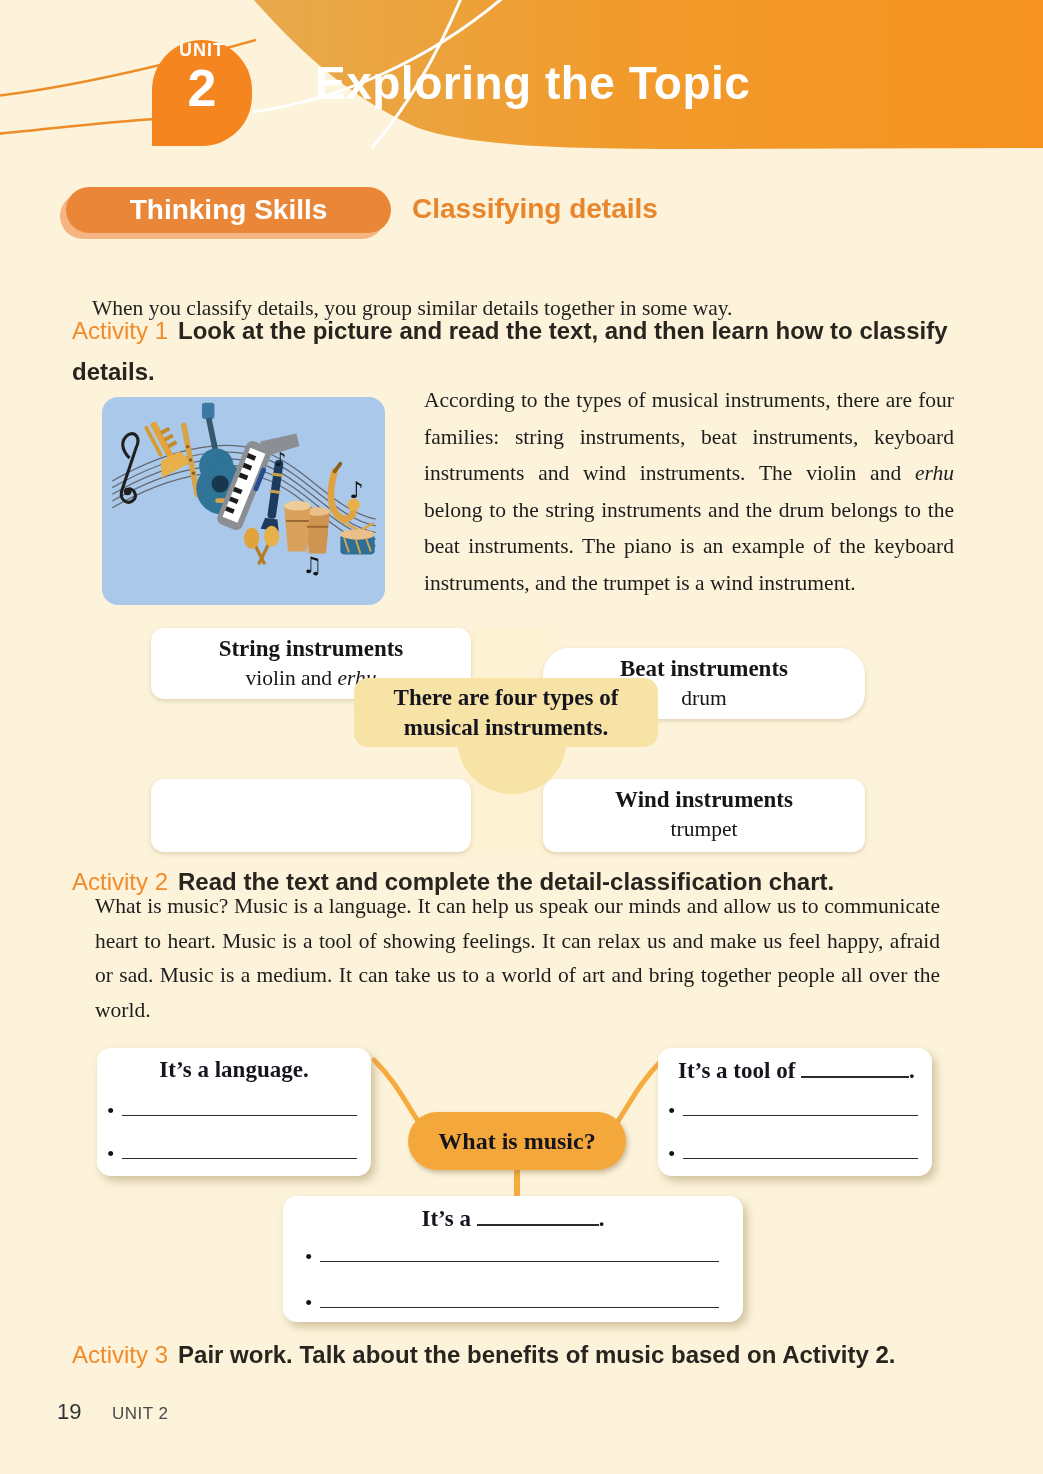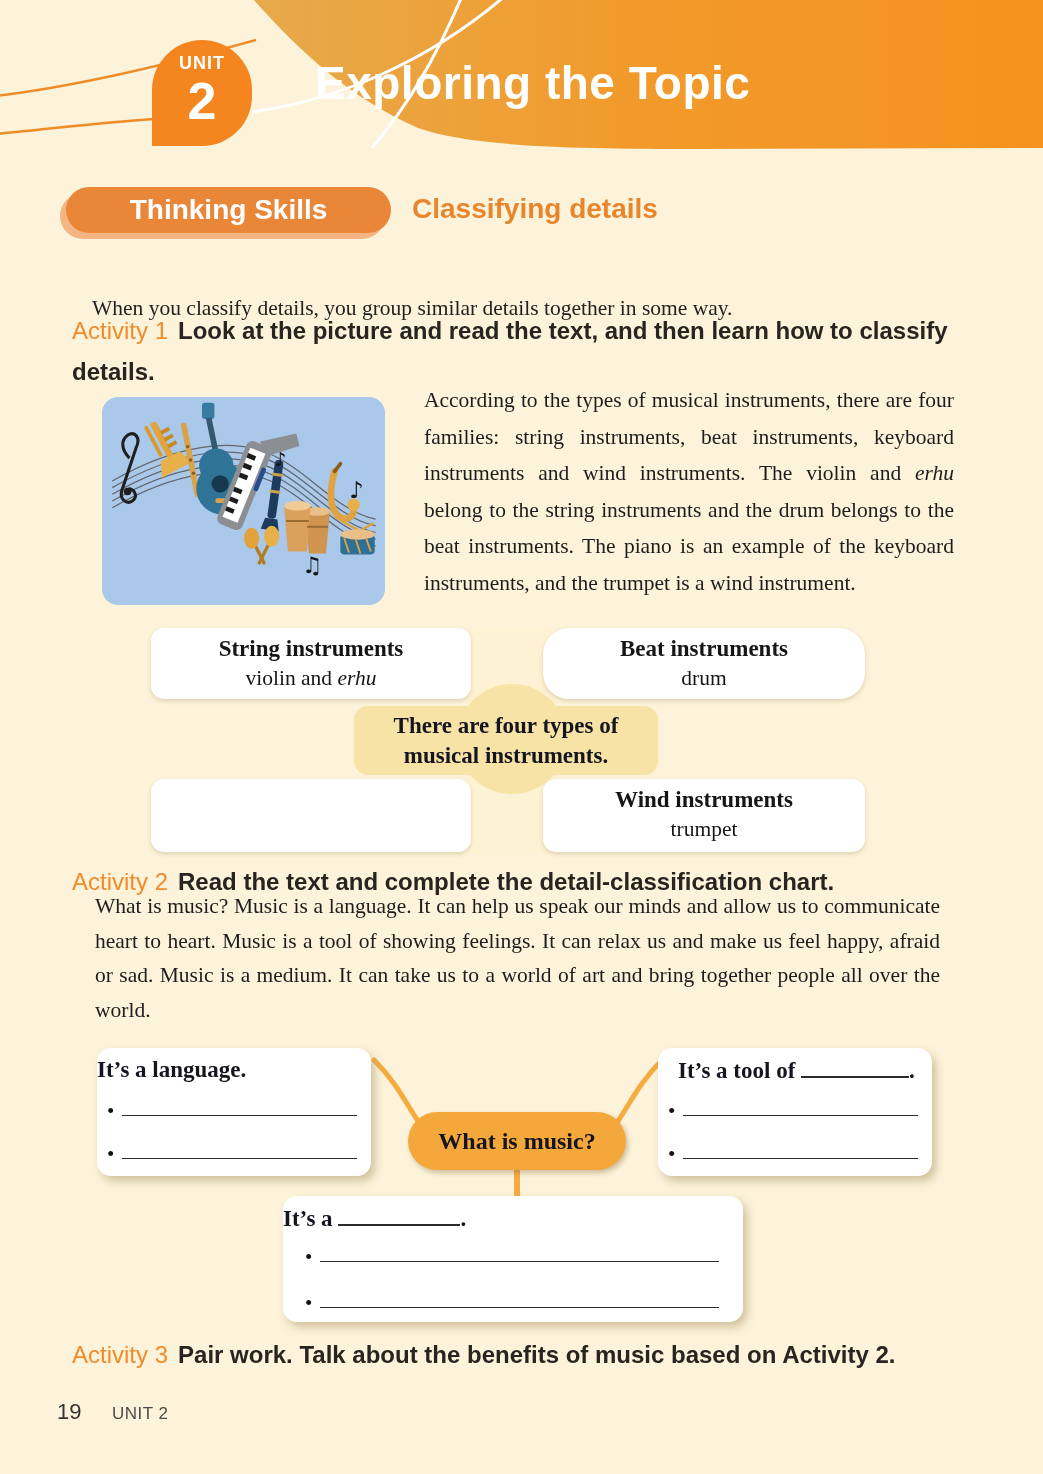--- a/index.html
+++ b/index.html
@@ -8,21 +8,21 @@
     background:#fcf3da; overflow:hidden;
     font-family:"Liberation Sans", sans-serif;
   }
   
   .header-art{position:absolute;left:0;top:0;}
   .unit-badge{
     position:absolute; left:152px; top:40px; width:100px; height:106px;
     background:#f5861f; border-radius:50px 50px 50px 0;
     color:#fff; text-align:center;
   }
-  .unit-badge .u-label{display:block; margin-top:13px; font-size:18px; font-weight:700; letter-spacing:1px;}
+  .unit-badge .u-label{display:block; margin-top:0; font-size:18px; font-weight:700; letter-spacing:1px;}
   .unit-badge .u-num{display:block; font-size:52px; font-weight:700; line-height:1.05;}
   .page-title{
     position:absolute; left:315px; top:56px;
     font-size:46px; font-weight:800; color:#ffffff; letter-spacing:0.5px;
   }
   
   .ts-badge{
     position:absolute; left:66px; top:187px; width:325px; height:46px;
     background:#ea8638; border-radius:23px;
     box-shadow:-6px 6px 0 #f4b583;
@@ -56,38 +56,38 @@
   .c1-strip{position:absolute; left:466px; top:627px; width:92px; height:228px; background:#fdf2d3; border-radius:10px;}
   .c1-circle{position:absolute; left:457px; top:684px; width:110px; height:110px; border-radius:50%; background:#f8e3a7;}
   .wbox{
     position:absolute; background:#fff; border-radius:13px;
     box-shadow:0 2px 4px rgba(175,150,100,.35);
     text-align:center; font-family:"Liberation Serif", serif; color:#161616;
   }
   .wbox .t{display:block; margin-top:8px; font-size:23px; font-weight:700;}
   .wbox .v{display:block; margin-top:4px; font-size:21.5px;}
   .c1-center{
-    position:absolute; left:354px; top:706px; width:304px; height:69px;
+    position:absolute; left:354px; top:678px; width:304px; height:69px;
     background:#f8e3a7; border-radius:14px; text-align:center;
     font-family:"Liberation Serif", serif; font-weight:700; font-size:23px; color:#15151f;
     padding-top:5px; box-sizing:border-box; line-height:30px;
   }
   
   .para2{
     position:absolute; left:95px; top:889px; width:845px; margin:0;
     font-family:"Liberation Serif", serif; font-size:21.5px; color:#1d1d1d;
     line-height:34.5px; text-align:justify;
   }
   
   .abox{
     position:absolute; background:#fff; border-radius:14px;
     box-shadow:4px 5px 8px rgba(168,146,100,.5);
     font-family:"Liberation Serif", serif; color:#15151f;
   }
-  .abox .title{display:block; text-align:left; margin-top:9px; font-size:23px; font-weight:700;}
+  .abox .title{display:block; text-align:center; margin-top:9px; font-size:23px; font-weight:700;}
   .abox .title-left{text-align:left; padding-left:20px;}
   .blank{display:inline-block; border-bottom:2px solid #2b2b2b; height:19px; vertical-align:baseline;}
   .b-row{position:absolute; left:10px; right:14px; display:flex; align-items:flex-end;}
   .b-row .dot{font-size:21px; line-height:10px; margin-right:8px; color:#111;}
   .b-row .fill-line{flex:1; border-bottom:1.7px solid #2b2b2b; height:1px;}
   .bubble{
     position:absolute; left:408px; top:1112px; width:218px; height:58px;
     background:#f4a83b; border-radius:29px;
     box-shadow:2px 3px 5px rgba(120,90,40,.35);
     display:flex; align-items:center; justify-content:center;
@@ -241,21 +241,21 @@
 
   <p class="passage"><span>According to the types of musical instruments, there are four families: string instruments, beat instruments, keyboard instruments and wind instruments. The violin and </span><i>erhu</i><span> belong to the string instruments and the drum belongs to the beat instruments. The piano is an example of the keyboard instruments, and the trumpet is a wind instrument.</span></p>
 
   <div class="c1-strip"></div>
   <div class="c1-circle"></div>
 
   <div class="wbox" style="left:151px; top:628px; width:320px; height:71px;">
     <span class="t">String instruments</span>
     <span class="v"><span>violin and </span><i>erhu</i></span>
   </div>
-  <div class="wbox" style="left:543px; top:628px; width:322px; height:71px;border-radius:26px;">
+  <div class="wbox" style="left:543px; top:648px; width:322px; height:71px;border-radius:26px;">
     <span class="t">Beat instruments</span>
     <span class="v">drum</span>
   </div>
 
   <div class="c1-center">
     <span>There are four types of</span><br>
     <span>musical instruments.</span>
   </div>
 
   <div class="wbox" style="left:151px; top:779px; width:320px; height:73px;">

